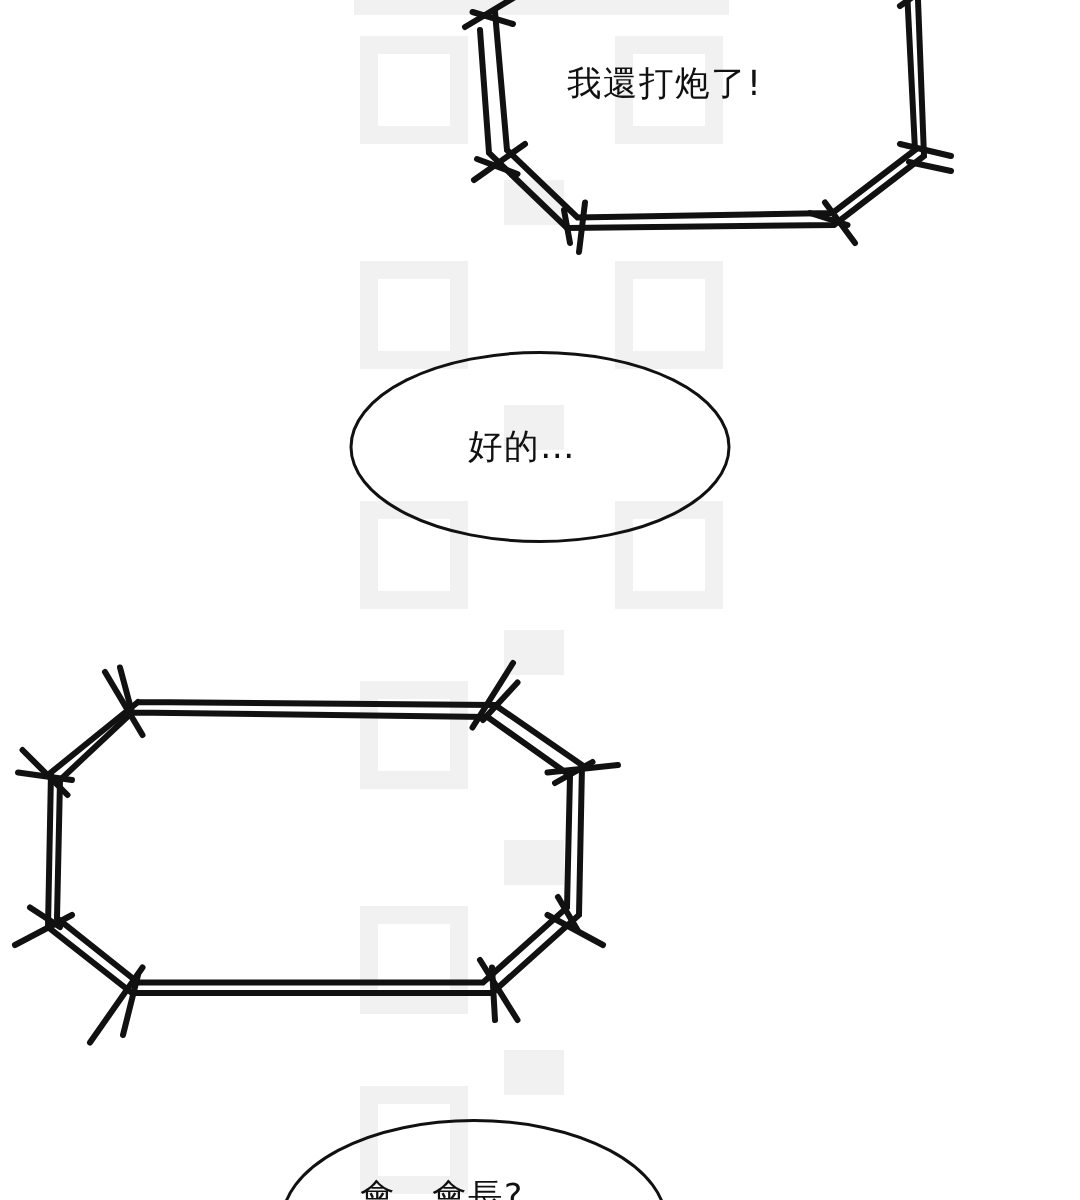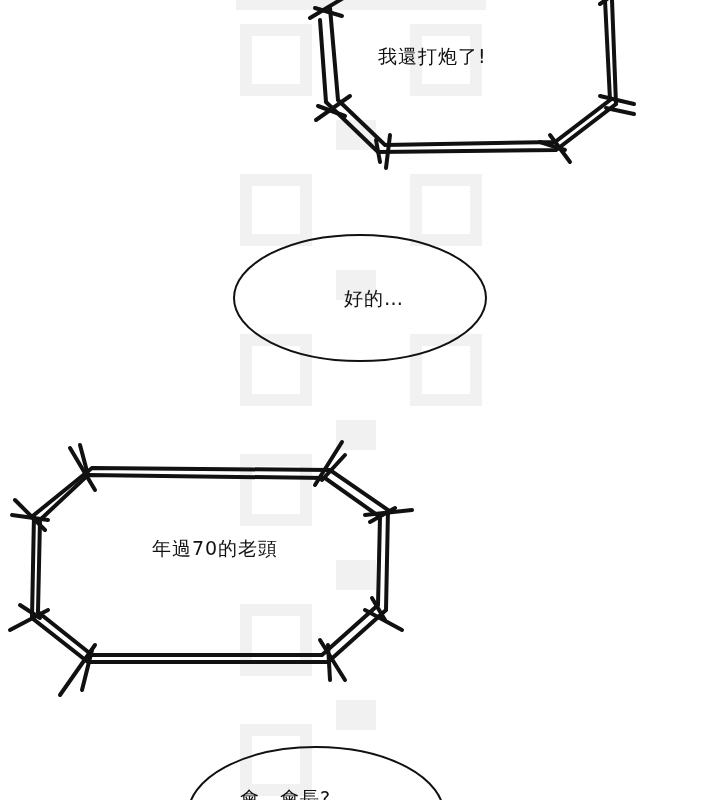--- a/index.html
+++ b/index.html
@@ -7,26 +7,26 @@
       width: 720px; height: 800px; overflow: hidden;
       background: #ffffff; position: relative;
       font-family: "DejaVu Sans", sans-serif;
     }
     .watermark {
       position: absolute; left: 236px; top: 0; width: 250px; height: 800px;
       opacity: 0.05; pointer-events: none;
     }
     .art { position: absolute; left: 0; top: 0; width: 720px; height: 800px; }
     .text {
-      position: absolute; color: #111; font-size: 19px; line-height: 36px;
+      position: absolute; color: #111; font-size: 23px; line-height: 36px;
       text-align: center; white-space: nowrap; letter-spacing: 1px;
       font-family: "DejaVu Sans", sans-serif;
     }
     #t1 { left: 378px; top: 38px; width: 180px; text-align: left; }
-    #t2 { left: 324px; top: 280px; width: 100px; text-align: center; }
+    #t2 { left: 312px; top: 280px; width: 100px; text-align: left; }
     #t3 { left: 100px; top: 530px; width: 230px; }
     #t4 { left: 240px; top: 780px; width: 150px; text-align: left; }
   </style>
 </head>
 <body>
 
 <svg class="watermark" viewBox="0 0 250 800">
   <g fill="#000">
     <rect x="0" y="0" width="250" height="10"></rect>
     <rect x="10" y="30" width="60" height="60" fill="none" stroke="#000" stroke-width="12"></rect>
@@ -88,15 +88,14 @@
       <line x1="372" y1="598" x2="385" y2="620"></line>
     </g>
 
     <ellipse cx="316" cy="815" rx="128" ry="68" stroke-width="2"></ellipse>
   </g>
 </svg>
 
 <div class="text" id="t1">我還打炮了!</div>
 <div class="text" id="t2">好的…</div>
 <div class="text" id="t3">
-  <div>年過70的老頭</div>
 </div>
 <div class="text" id="t4">會…會長?</div>
 
 </body></html>

